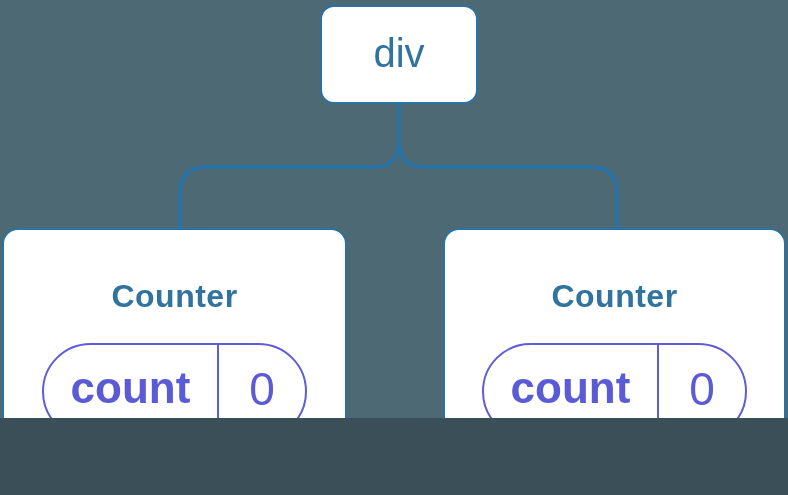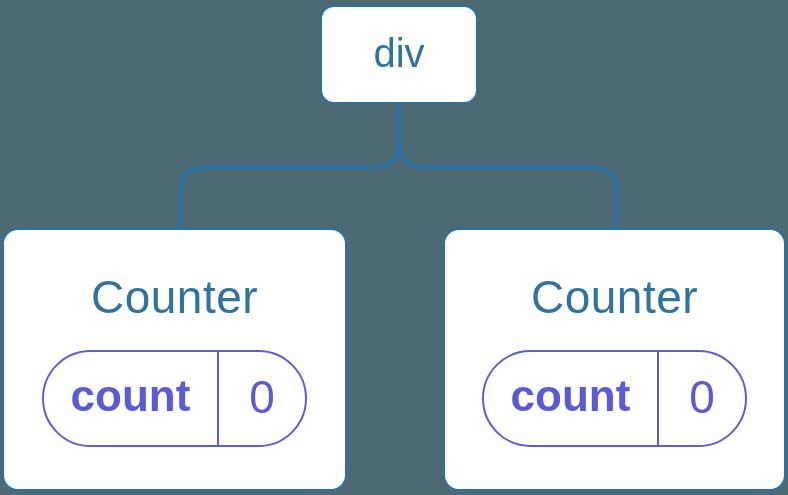--- a/index.html
+++ b/index.html
@@ -4,21 +4,21 @@
 <style>
   html, body {
     margin: 0;
     padding: 0;
     background: #3a4f58;
     font-family: "Liberation Sans", sans-serif;
   }
   .canvas {
     position: relative;
     width: 788px;
-    height: 495px;
+    height: 418px;
     background: var(--background, #4d6974);
     overflow: hidden;
   }
   .connector-svg {
     position: absolute;
     left: 0;
     top: 0;
     pointer-events: none;
   }
   .connector-svg path {
@@ -55,23 +55,23 @@
     border-radius: 16px;
     display: flex;
     flex-direction: column;
     align-items: center;
     justify-content: center;
     gap: 28px;
   }
   .counter-card.left  { left: 2px;   width: 345px; }
   .counter-card.right { left: 443px; width: 343px; }
   .counter-title {
-    font-size: 46px;
+    font-size: 32px;
     line-height: 1.1;
-    font-weight: 400;
+    font-weight: 700;
     color: var(--node_text, #30739f);
     letter-spacing: 0.5px;
   }
   .state-pill {
     width: 265px;
     height: 97px;
     border: 2px solid var(--state_border, #5e5cd6);
     border-radius: 50px;
     box-sizing: border-box;
     display: flex;

